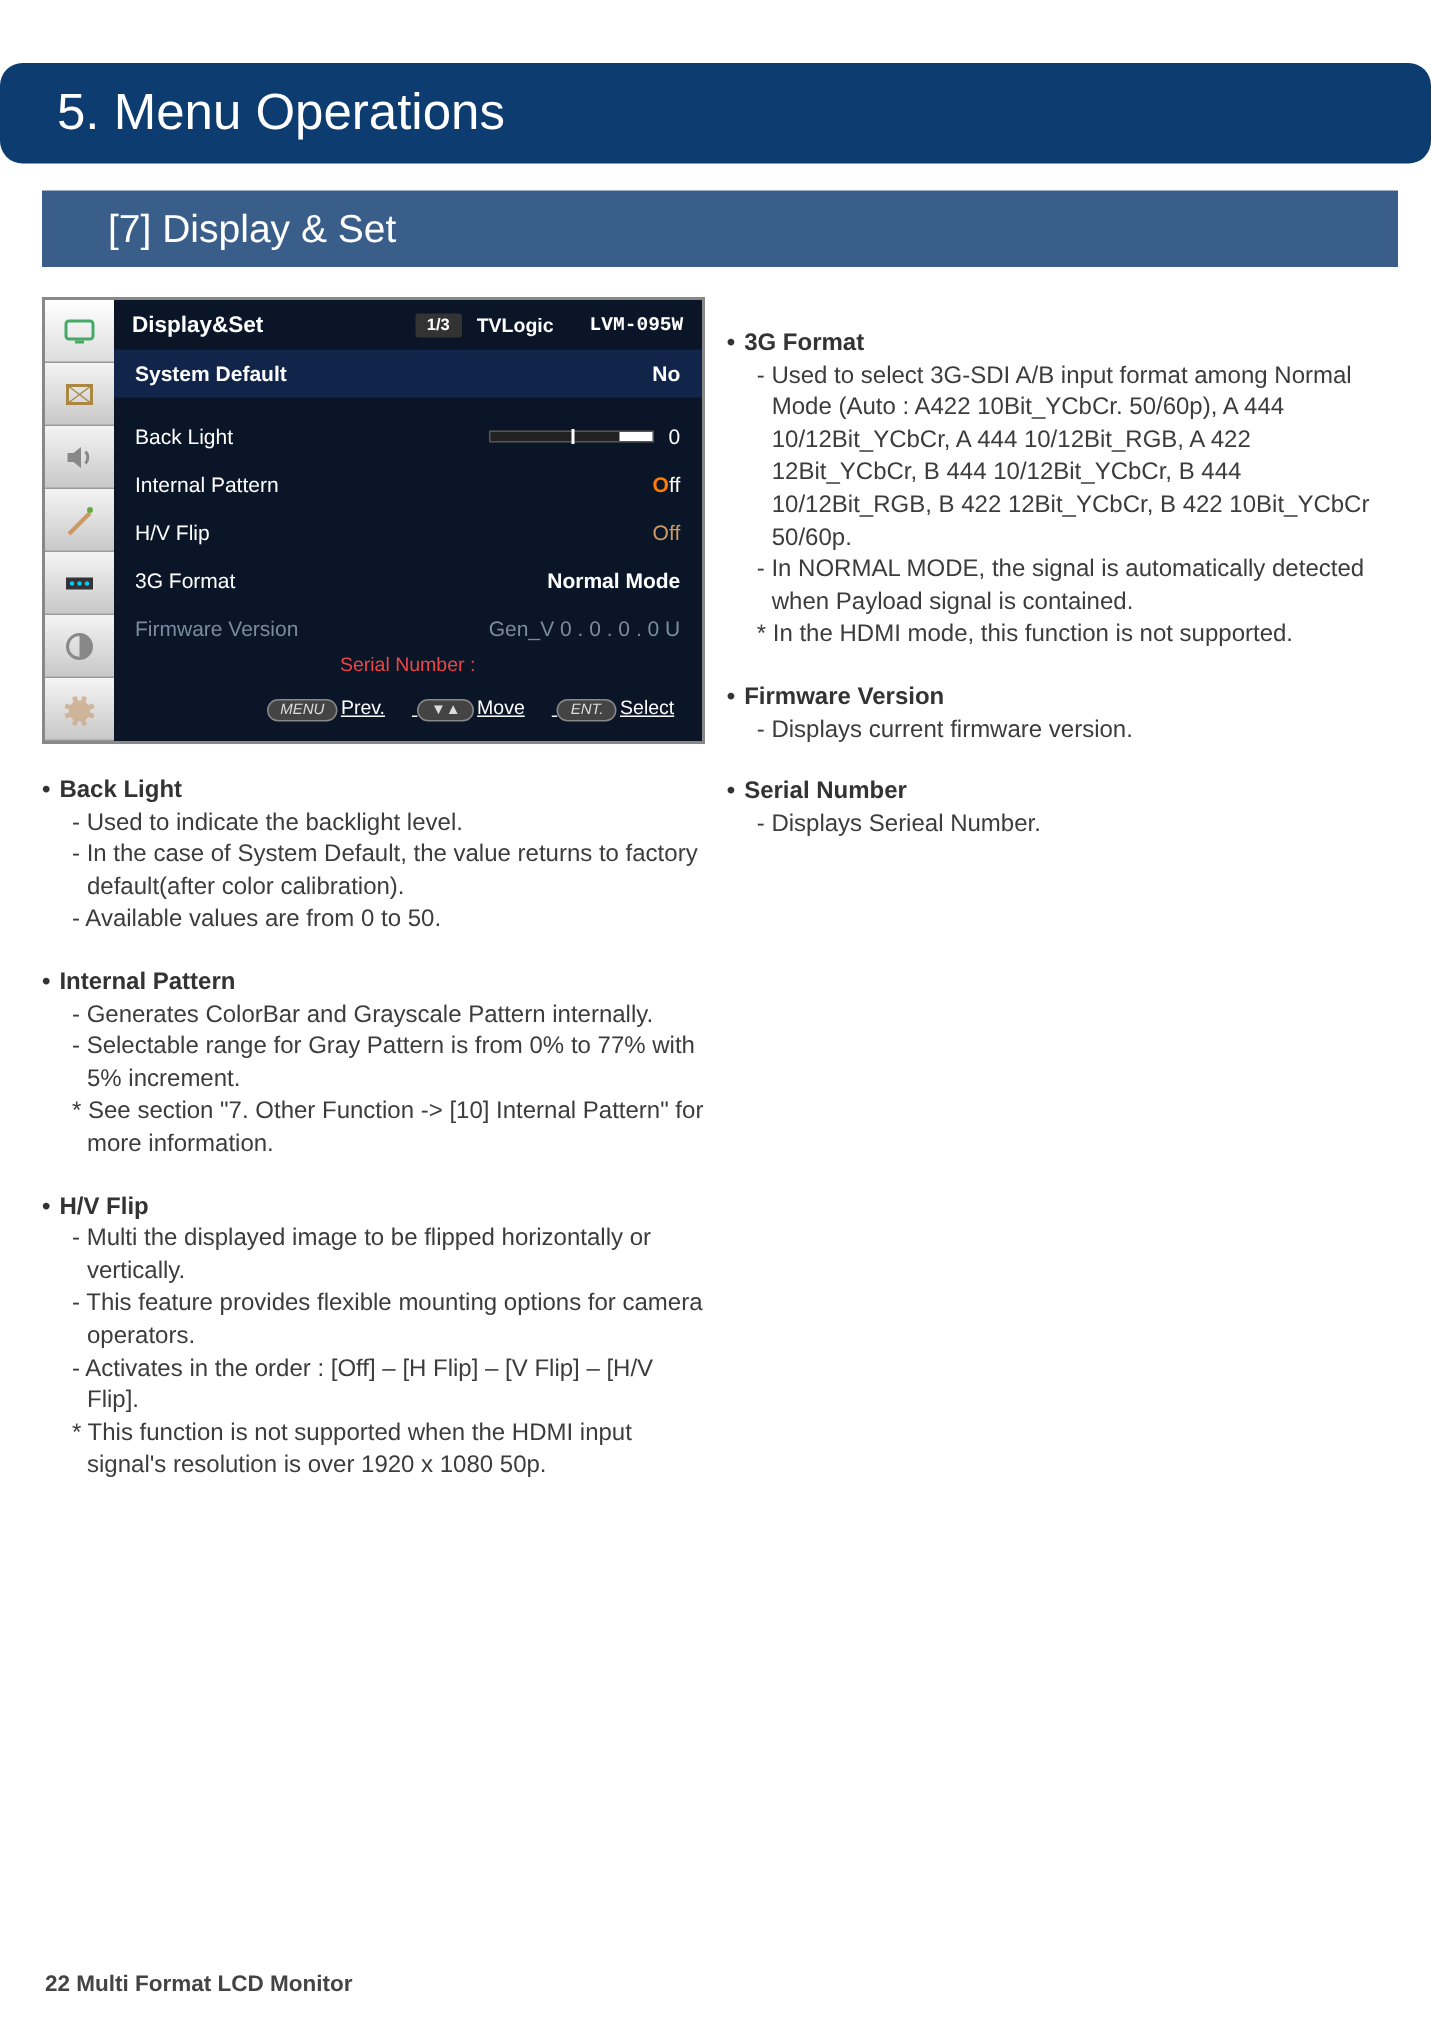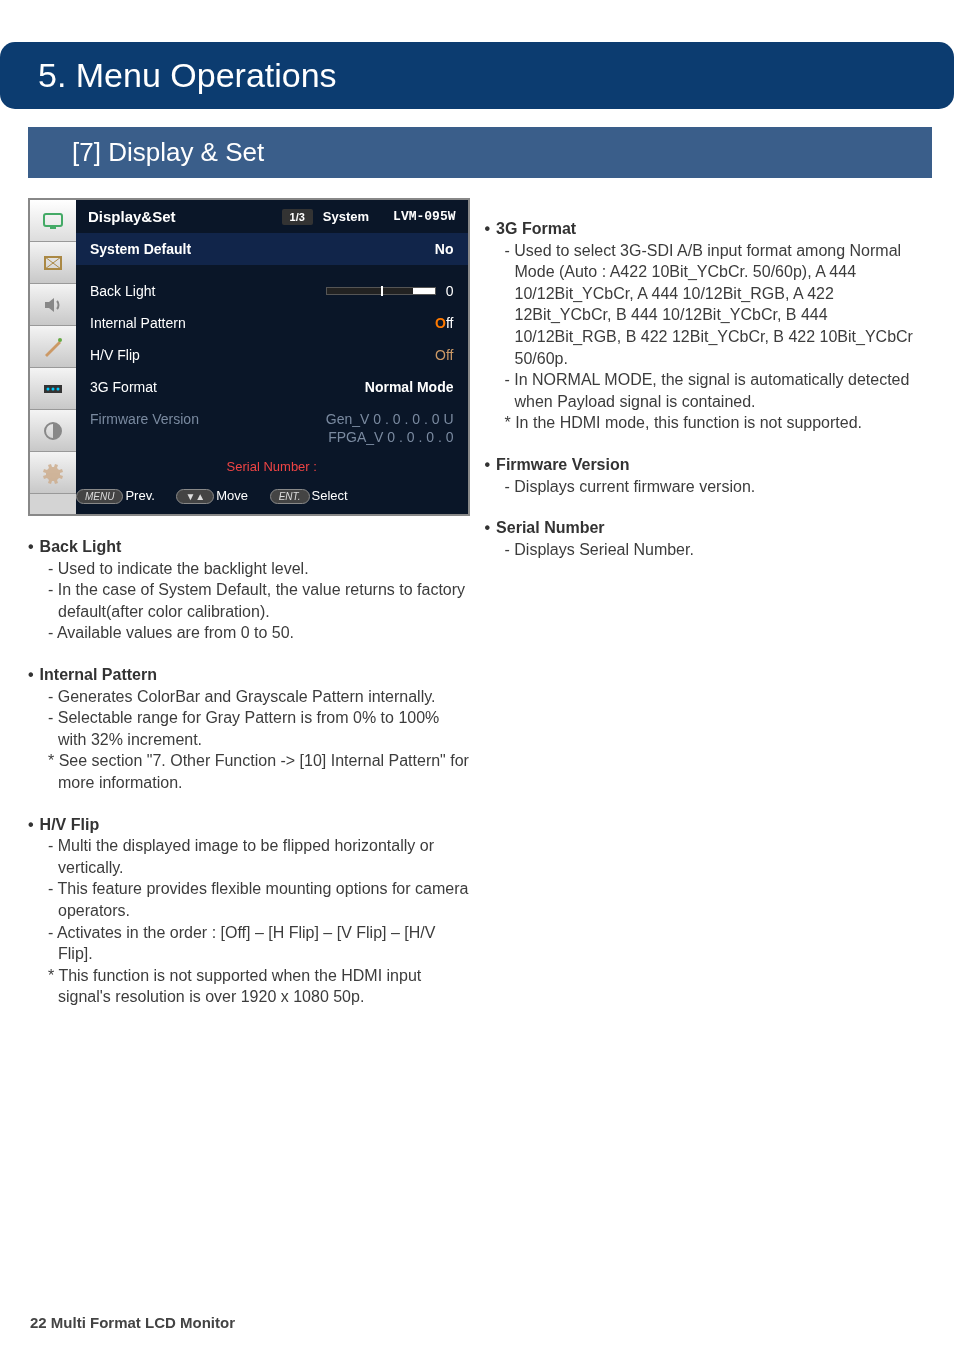--- a/index.html
+++ b/index.html
@@ -92,21 +92,21 @@
   .osd-row .val { color: #fff; text-align: center; }
   .osd-row.hl { background: #11254a; font-weight: bold; }
   .osd-row.dim .label, .osd-row.dim .val { color: #7a8aa0; }
   .bar {
     width: 110px; height: 8px; background: #222; border: 1px solid #555;
     margin-right: 10px; position: relative;
   }
   .bar .fill { position: absolute; right: 0; top: 0; bottom: 0; width: 22px; background: #fff; }
   .bar .tick { position: absolute; top: -2px; bottom: -2px; width: 2px; background: #fff; right: 52px; }
   .osd-sn { text-align: center; color: #ef4444; font-size: 13px; padding: 6px 0; }
-  .osd-nav { text-align: left; padding: 8px 0 10px 0; font-size: 13px; }
+  .osd-nav { text-align: right; padding: 8px 0 10px 0; font-size: 13px; text-decoration: underline; }
   .pill {
     display: inline-block; background: #444; border-radius: 10px;
     padding: 1px 8px; font-size: 10px; font-style: italic; margin-right: 2px;
     border: 1px solid #888; color: #ddd;
   }
   .osd-nav span.lbl { margin-right: 18px; }
   .val .off-o { color: #ff7a00; font-weight: bold; }
 
   
   .section { margin-top: 20px; font-size: 16px; color: #3c3c3c; line-height: 1.35; }
@@ -176,21 +176,21 @@
         <div class="osd-tab">
           <svg viewBox="0 0 24 24">
               <path d="M14 3l-1 3-2 0-1-3-3 1 1 3-2 2-3-1-1 3 3 1 0 2-3 1 1 3 3-1 2 2-1 3 3 1 1-3 2 0 1 3 3-1-1-3 2-2 3 1 1-3-3-1 0-2 3-1-1-3-3 1-2-2 1-3z" fill="#ca8" opacity="0.8"></path>
             </svg>
         </div>
       </div>
       <div class="osd-body">
         <div class="osd-head">
           <span class="title">Display&amp;Set</span>
           <span class="page">1/3</span>
-          <span class="brand">System</span>
+          <span class="brand">TVLogic</span>
           <span class="model">LVM-095W</span>
         </div>
         <div class="osd-row hl">
           <span class="label">System Default</span>
           <span class="val">No</span>
         </div>
         <div style="height:10px"></div>
         <div class="osd-row">
           <span class="label">Back Light</span>
           <span class="bar">
@@ -208,44 +208,40 @@
           <span class="val" style="color:#c96">Off</span>
         </div>
         <div class="osd-row">
           <span class="label">3G Format</span>
           <span class="val" style="font-weight:bold">Normal Mode</span>
         </div>
         <div class="osd-row dim" style="padding-bottom:2px">
           <span class="label">Firmware Version</span>
           <span class="val">Gen_V 0 . 0 . 0 . 0 U</span>
         </div>
-        <div class="osd-row dim" style="padding-top:0">
-          <span class="label"></span>
-          <span class="val">FPGA_V 0 . 0 . 0 . 0</span>
-        </div>
         <div class="osd-sn">Serial Number :</div>
         <div class="osd-nav">
           <span class="pill">MENU</span><span class="lbl">Prev.</span>
           <span class="pill">▼▲</span><span class="lbl">Move</span>
           <span class="pill">ENT.</span><span class="lbl">Select</span>
         </div>
       </div>
     </div>
 
     <div id="left-sections">
         <div class="section">
           <div class="head"><span class="bullet">•</span>Back Light</div>
           <div class="line">- Used to indicate the backlight level.</div>
           <div class="line">- In the case of System Default, the value returns to factory default(after color calibration).</div>
           <div class="line">- Available values are from 0 to 50.</div>
         </div>
         <div class="section">
           <div class="head"><span class="bullet">•</span>Internal Pattern</div>
           <div class="line">- Generates ColorBar and Grayscale Pattern internally.</div>
-          <div class="line">- Selectable range for Gray Pattern is from 0% to 100% with 32% increment.</div>
+          <div class="line">- Selectable range for Gray Pattern is from 0% to 77% with 5% increment.</div>
           <div class="line">* See section "7. Other Function -&gt; [10] Internal Pattern" for more information.</div>
         </div>
         <div class="section">
           <div class="head"><span class="bullet">•</span>H/V Flip</div>
           <div class="line">- Multi the displayed image to be flipped horizontally or vertically.</div>
           <div class="line">- This feature provides flexible mounting options for camera operators.</div>
           <div class="line">- Activates in the order : [Off] – [H Flip] – [V Flip] – [H/V Flip].</div>
           <div class="line">* This function is not supported when the HDMI input signal's resolution is over 1920 x 1080 50p.</div>
         </div>
       </div>

